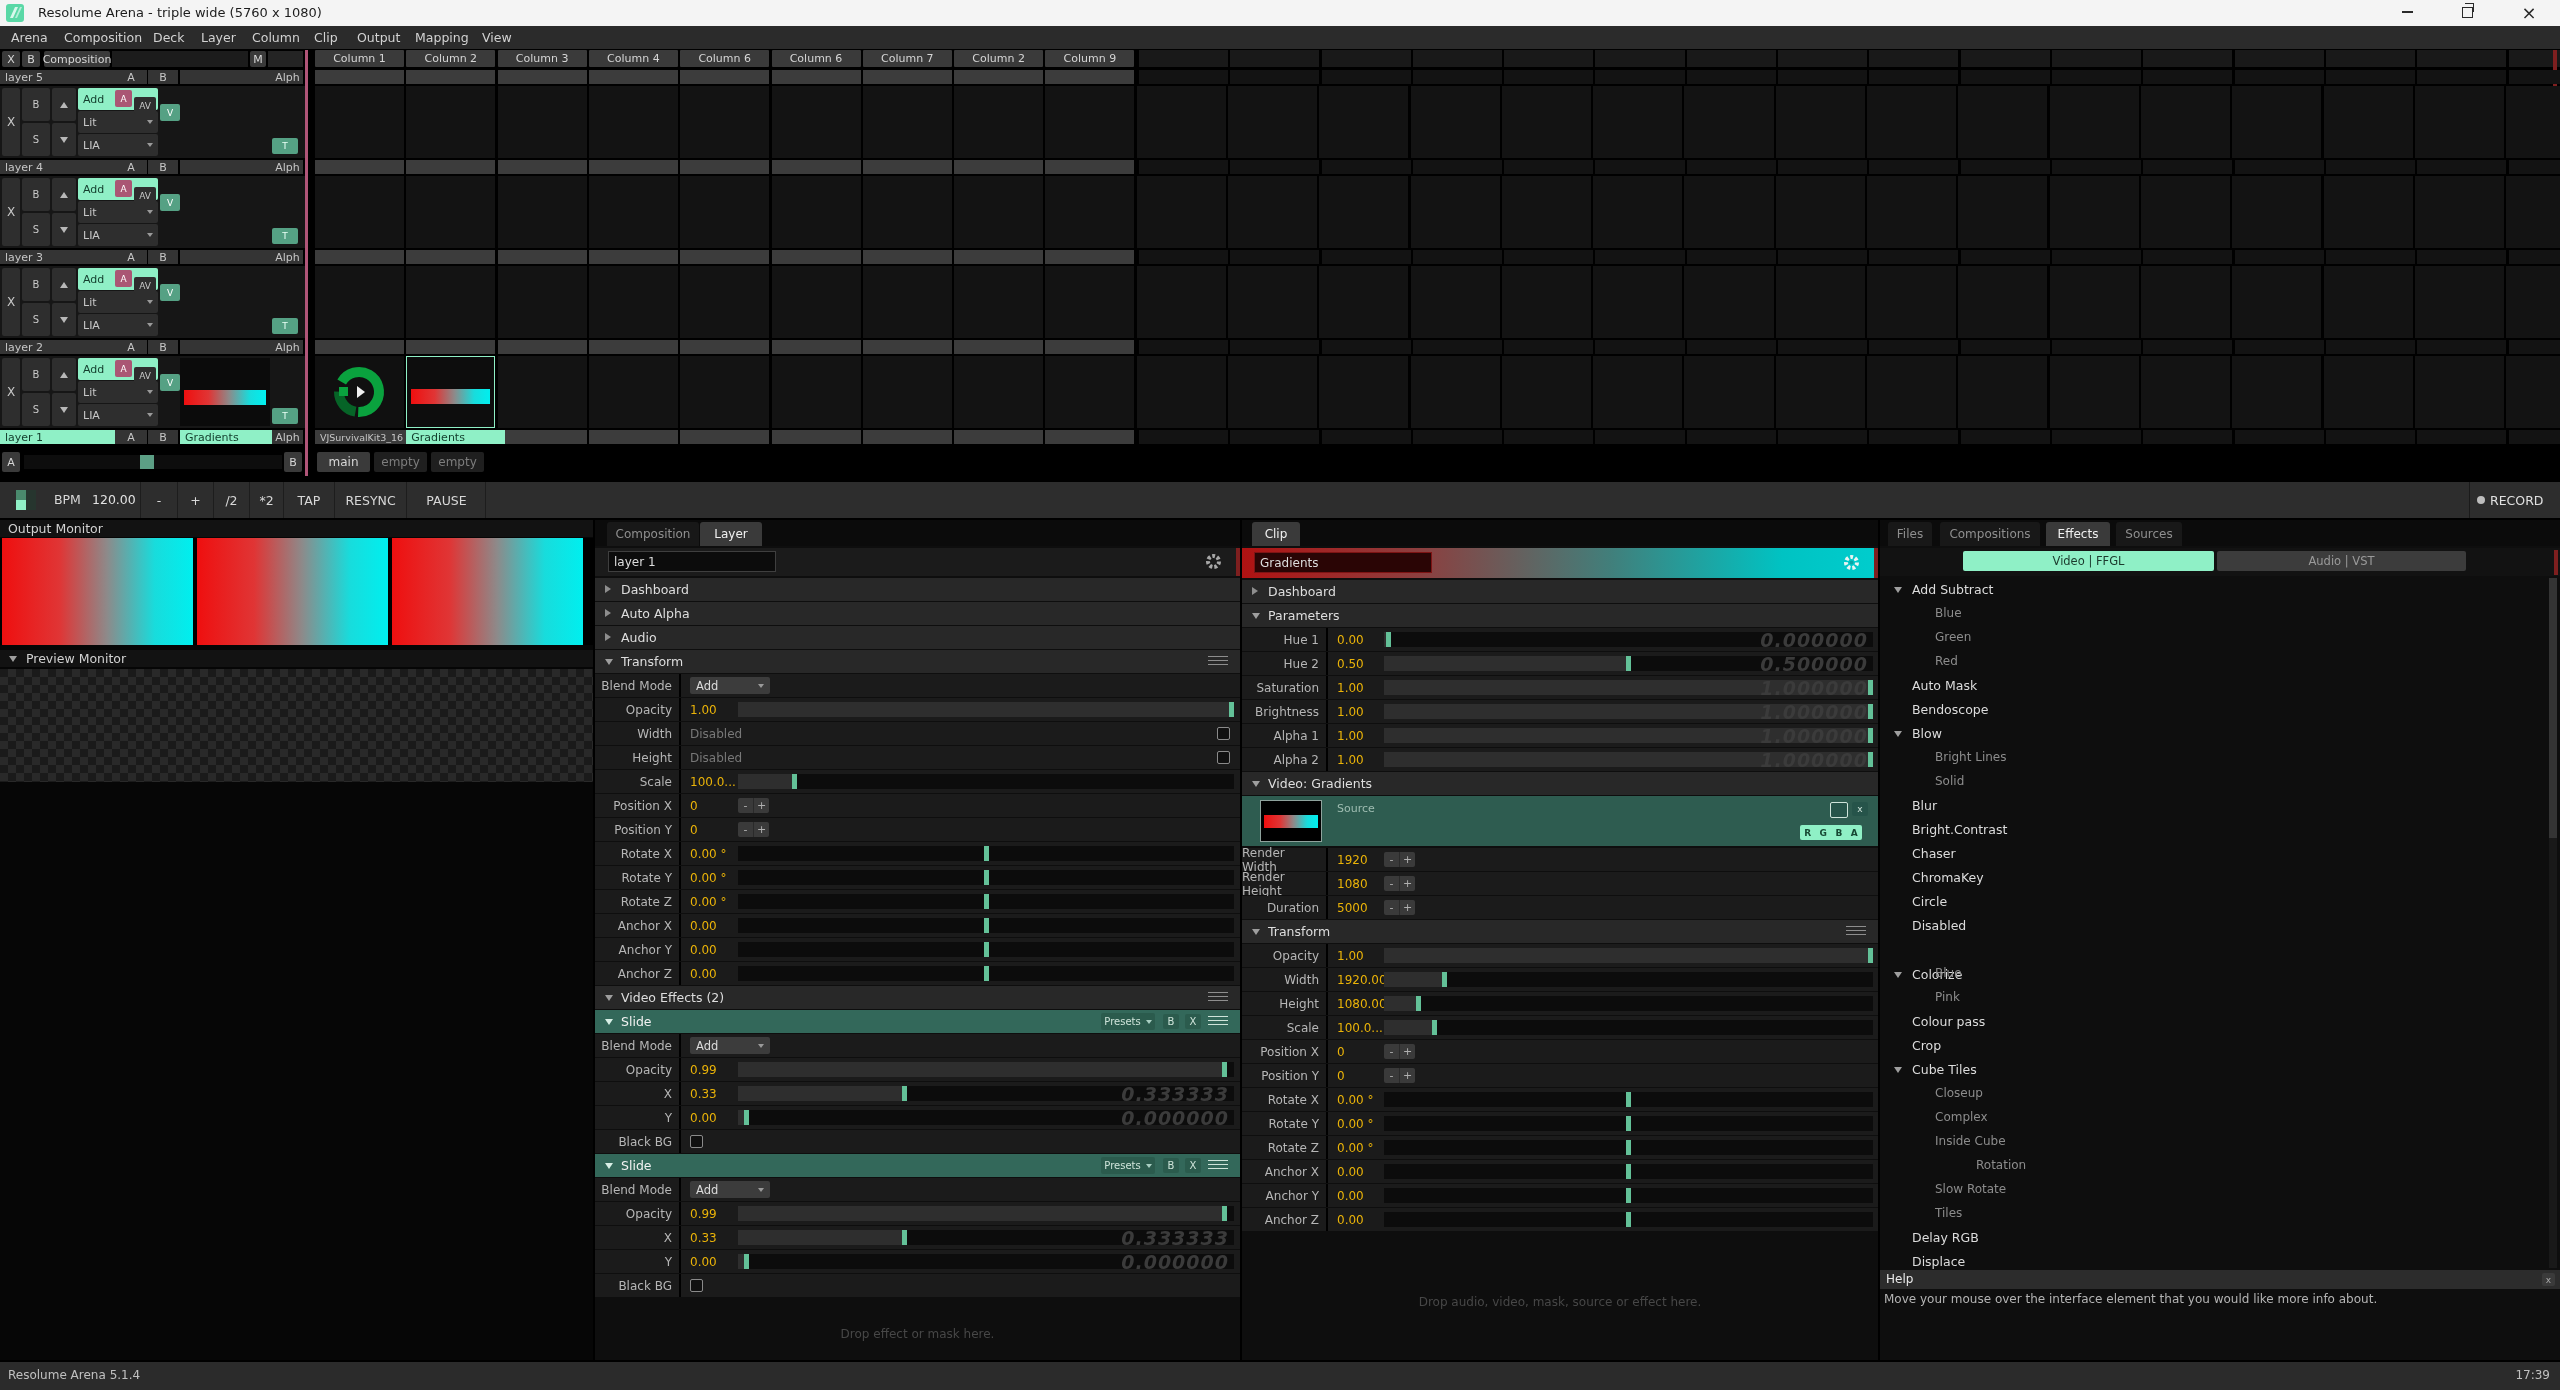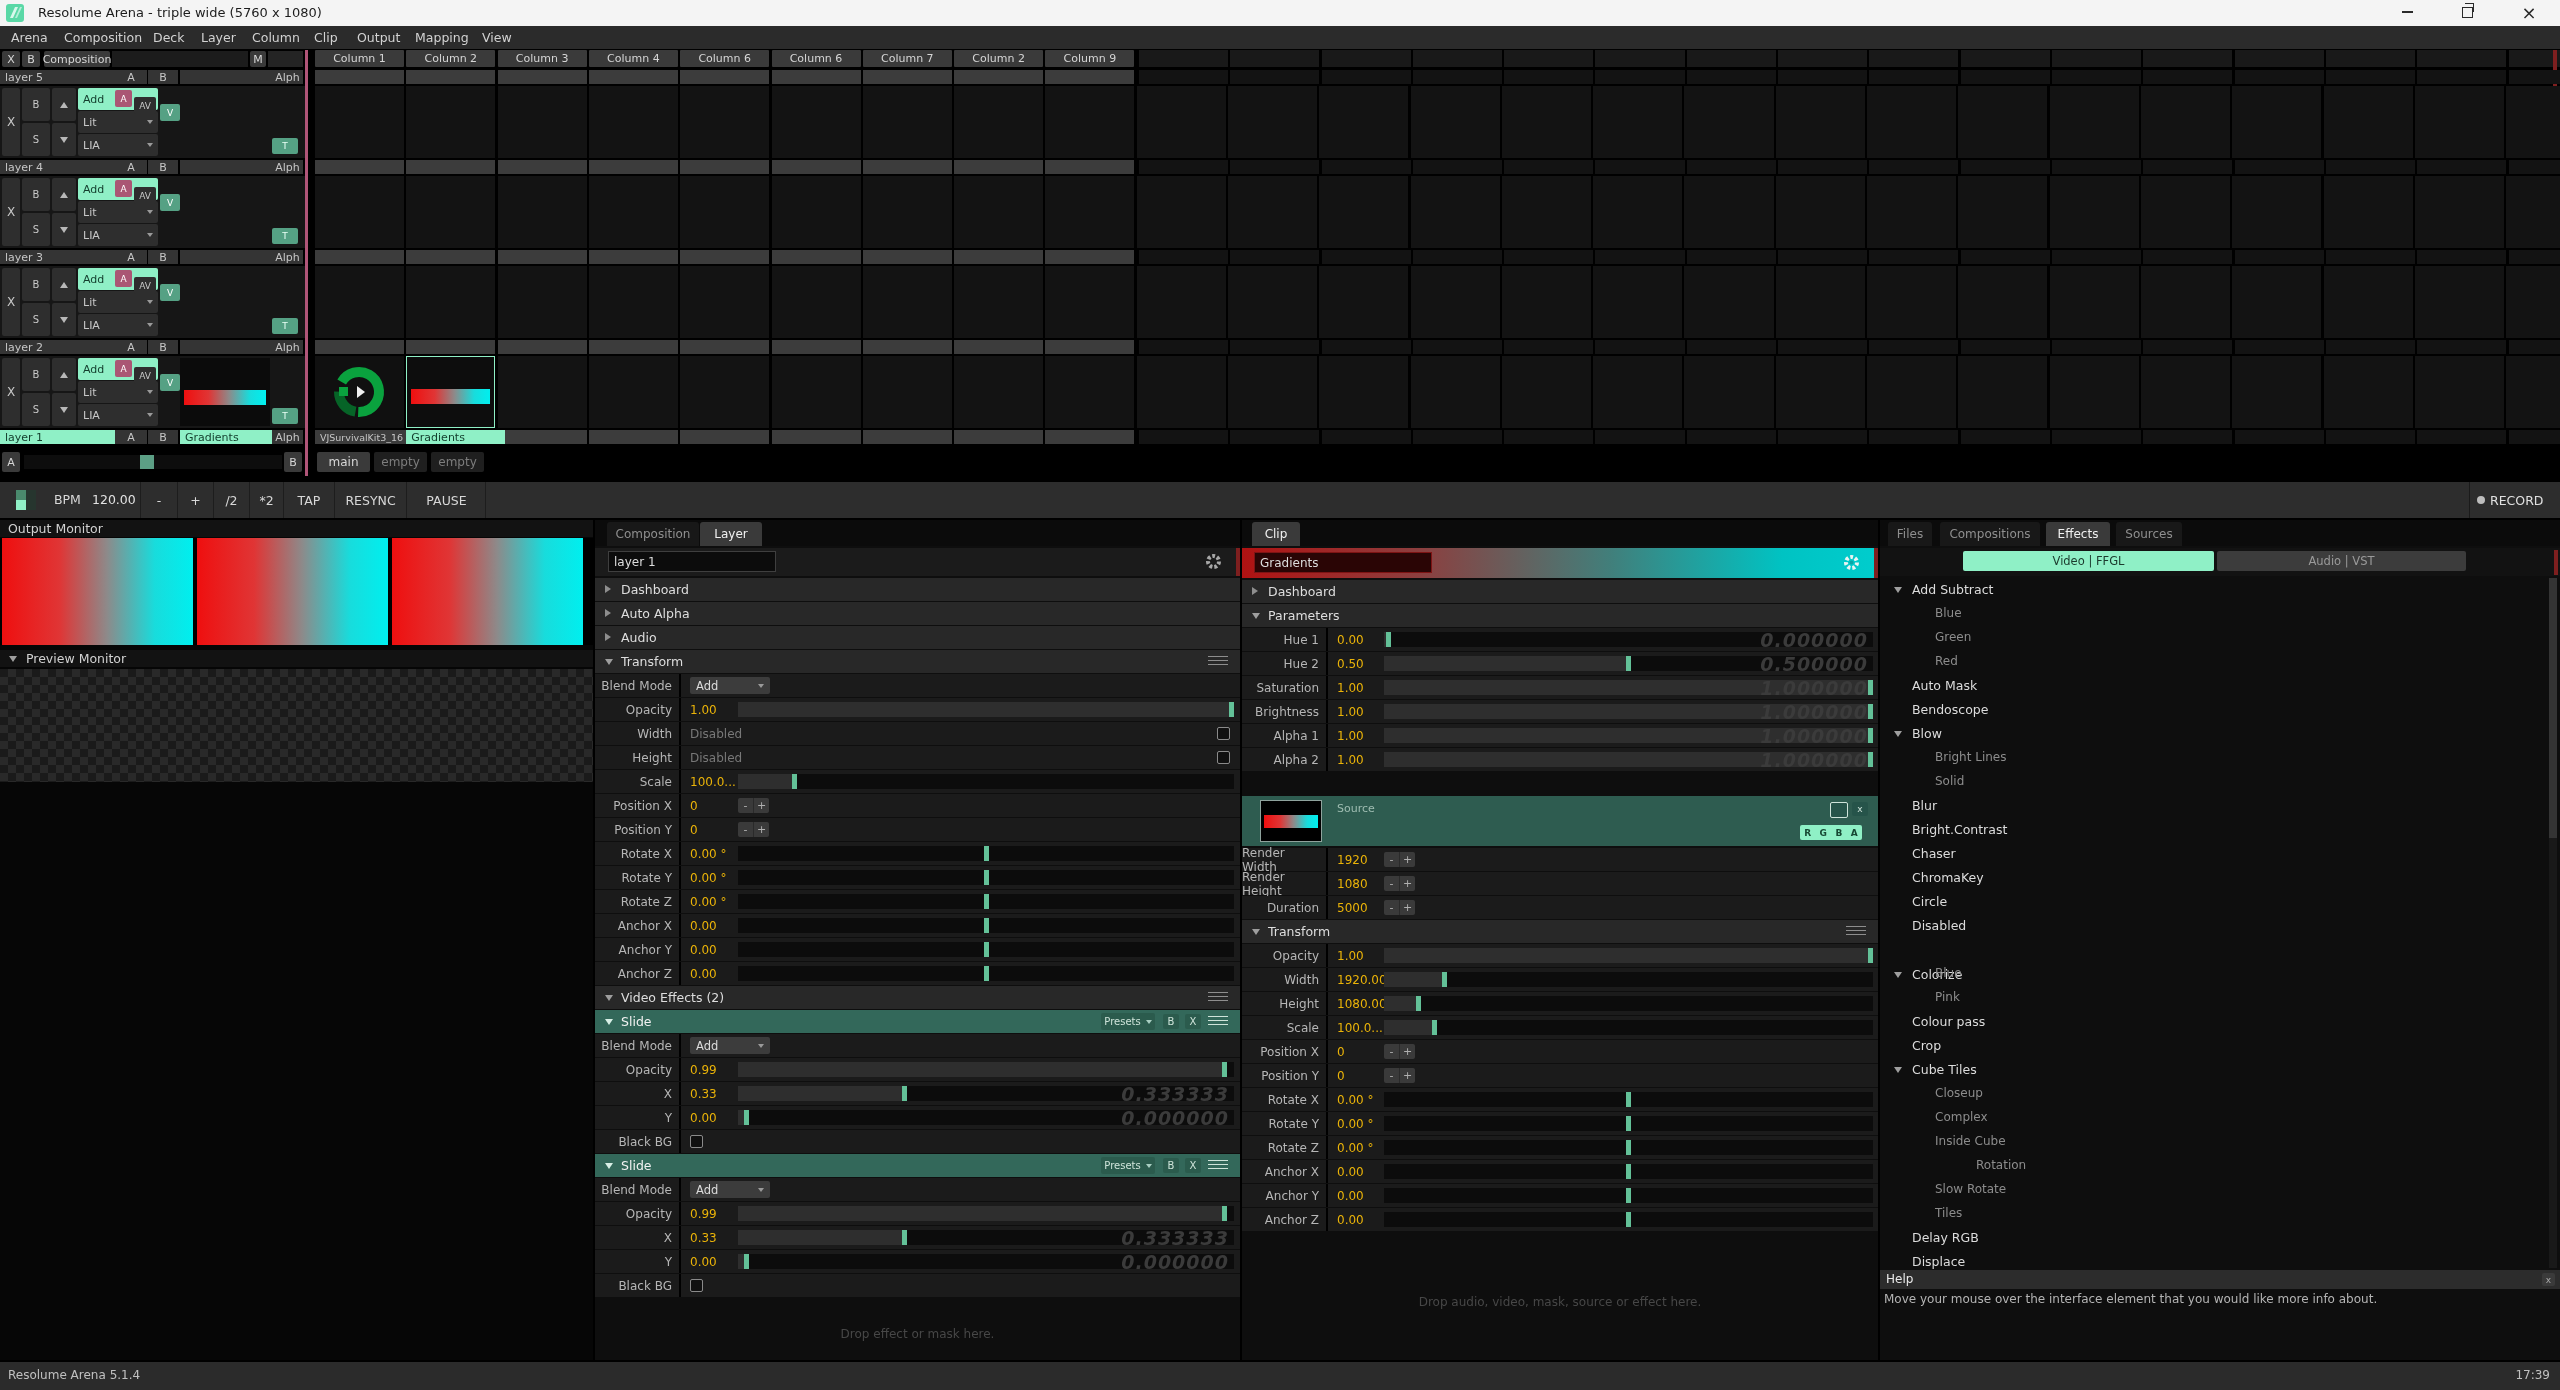--- a/index.html
+++ b/index.html
@@ -614,20 +614,24 @@
       </div>
       <div class="a prow" style="left: 0px; top: 228px; width: 636px; height: 23px;">
         <div class="lbl">Alpha 2</div>
         <div class="val">1.00</div>
         <div class="a track" style="left: 142px; top: 4px; width: 489px; height: 15px;">
           <div class="a fillbar" style="left: 0px; top: 0px; width: 489px; height: 15px;"></div>
           <div class="a ghostnum">1.000000</div>
           <div class="a handle" style="left: 484px; top: 0px; width: 5px; height: 15px;"></div>
         </div>
       </div>
+      <div class="a sech" style="left: 0px; top: 252px; width: 636px; height: 23px;">
+        <div class="a tri-d" style="left: 10px; top: 9px;"></div>
+        <div class="t">Video: Gradients</div>
+      </div>
       <div class="a" style="left: 0px; top: 276px; width: 636px; height: 50px; background: rgb(46, 92, 80);">
         <div class="a" style="left: 18px; top: 4px; width: 62px; height: 42px; background: rgb(0, 0, 0); border: 1px solid rgb(143, 163, 157); box-sizing: border-box;">
           <div class="a grad" style="left: 3px; top: 14px; width: 54px; height: 13px;"></div>
         </div>
         <div class="a" style="left: 95px; top: 6px; color: rgb(159, 189, 178); font-size: 11px;">Source</div>
         <div class="a" style="left: 588px; top: 6px; width: 16px; height: 14px; border: 1px solid rgb(207, 227, 218); border-radius: 2px; background: rgb(38, 84, 74);"></div>
         <div class="a" style="left: 610px; top: 6px; width: 16px; height: 14px; background: rgb(38, 84, 74); color: rgb(207, 227, 218); font-size: 9px; display: flex; align-items: center; justify-content: center; border-radius: 2px;">x</div>
         <div class="a" style="left: 558px; top: 29px; width: 62px; height: 15px; background: rgb(143, 240, 198); border-radius: 2px; display: flex; align-items: center; justify-content: space-around; color: rgb(23, 73, 52); font-size: 9px; font-weight: bold;">
           <span>R</span>
           <span>G</span>

